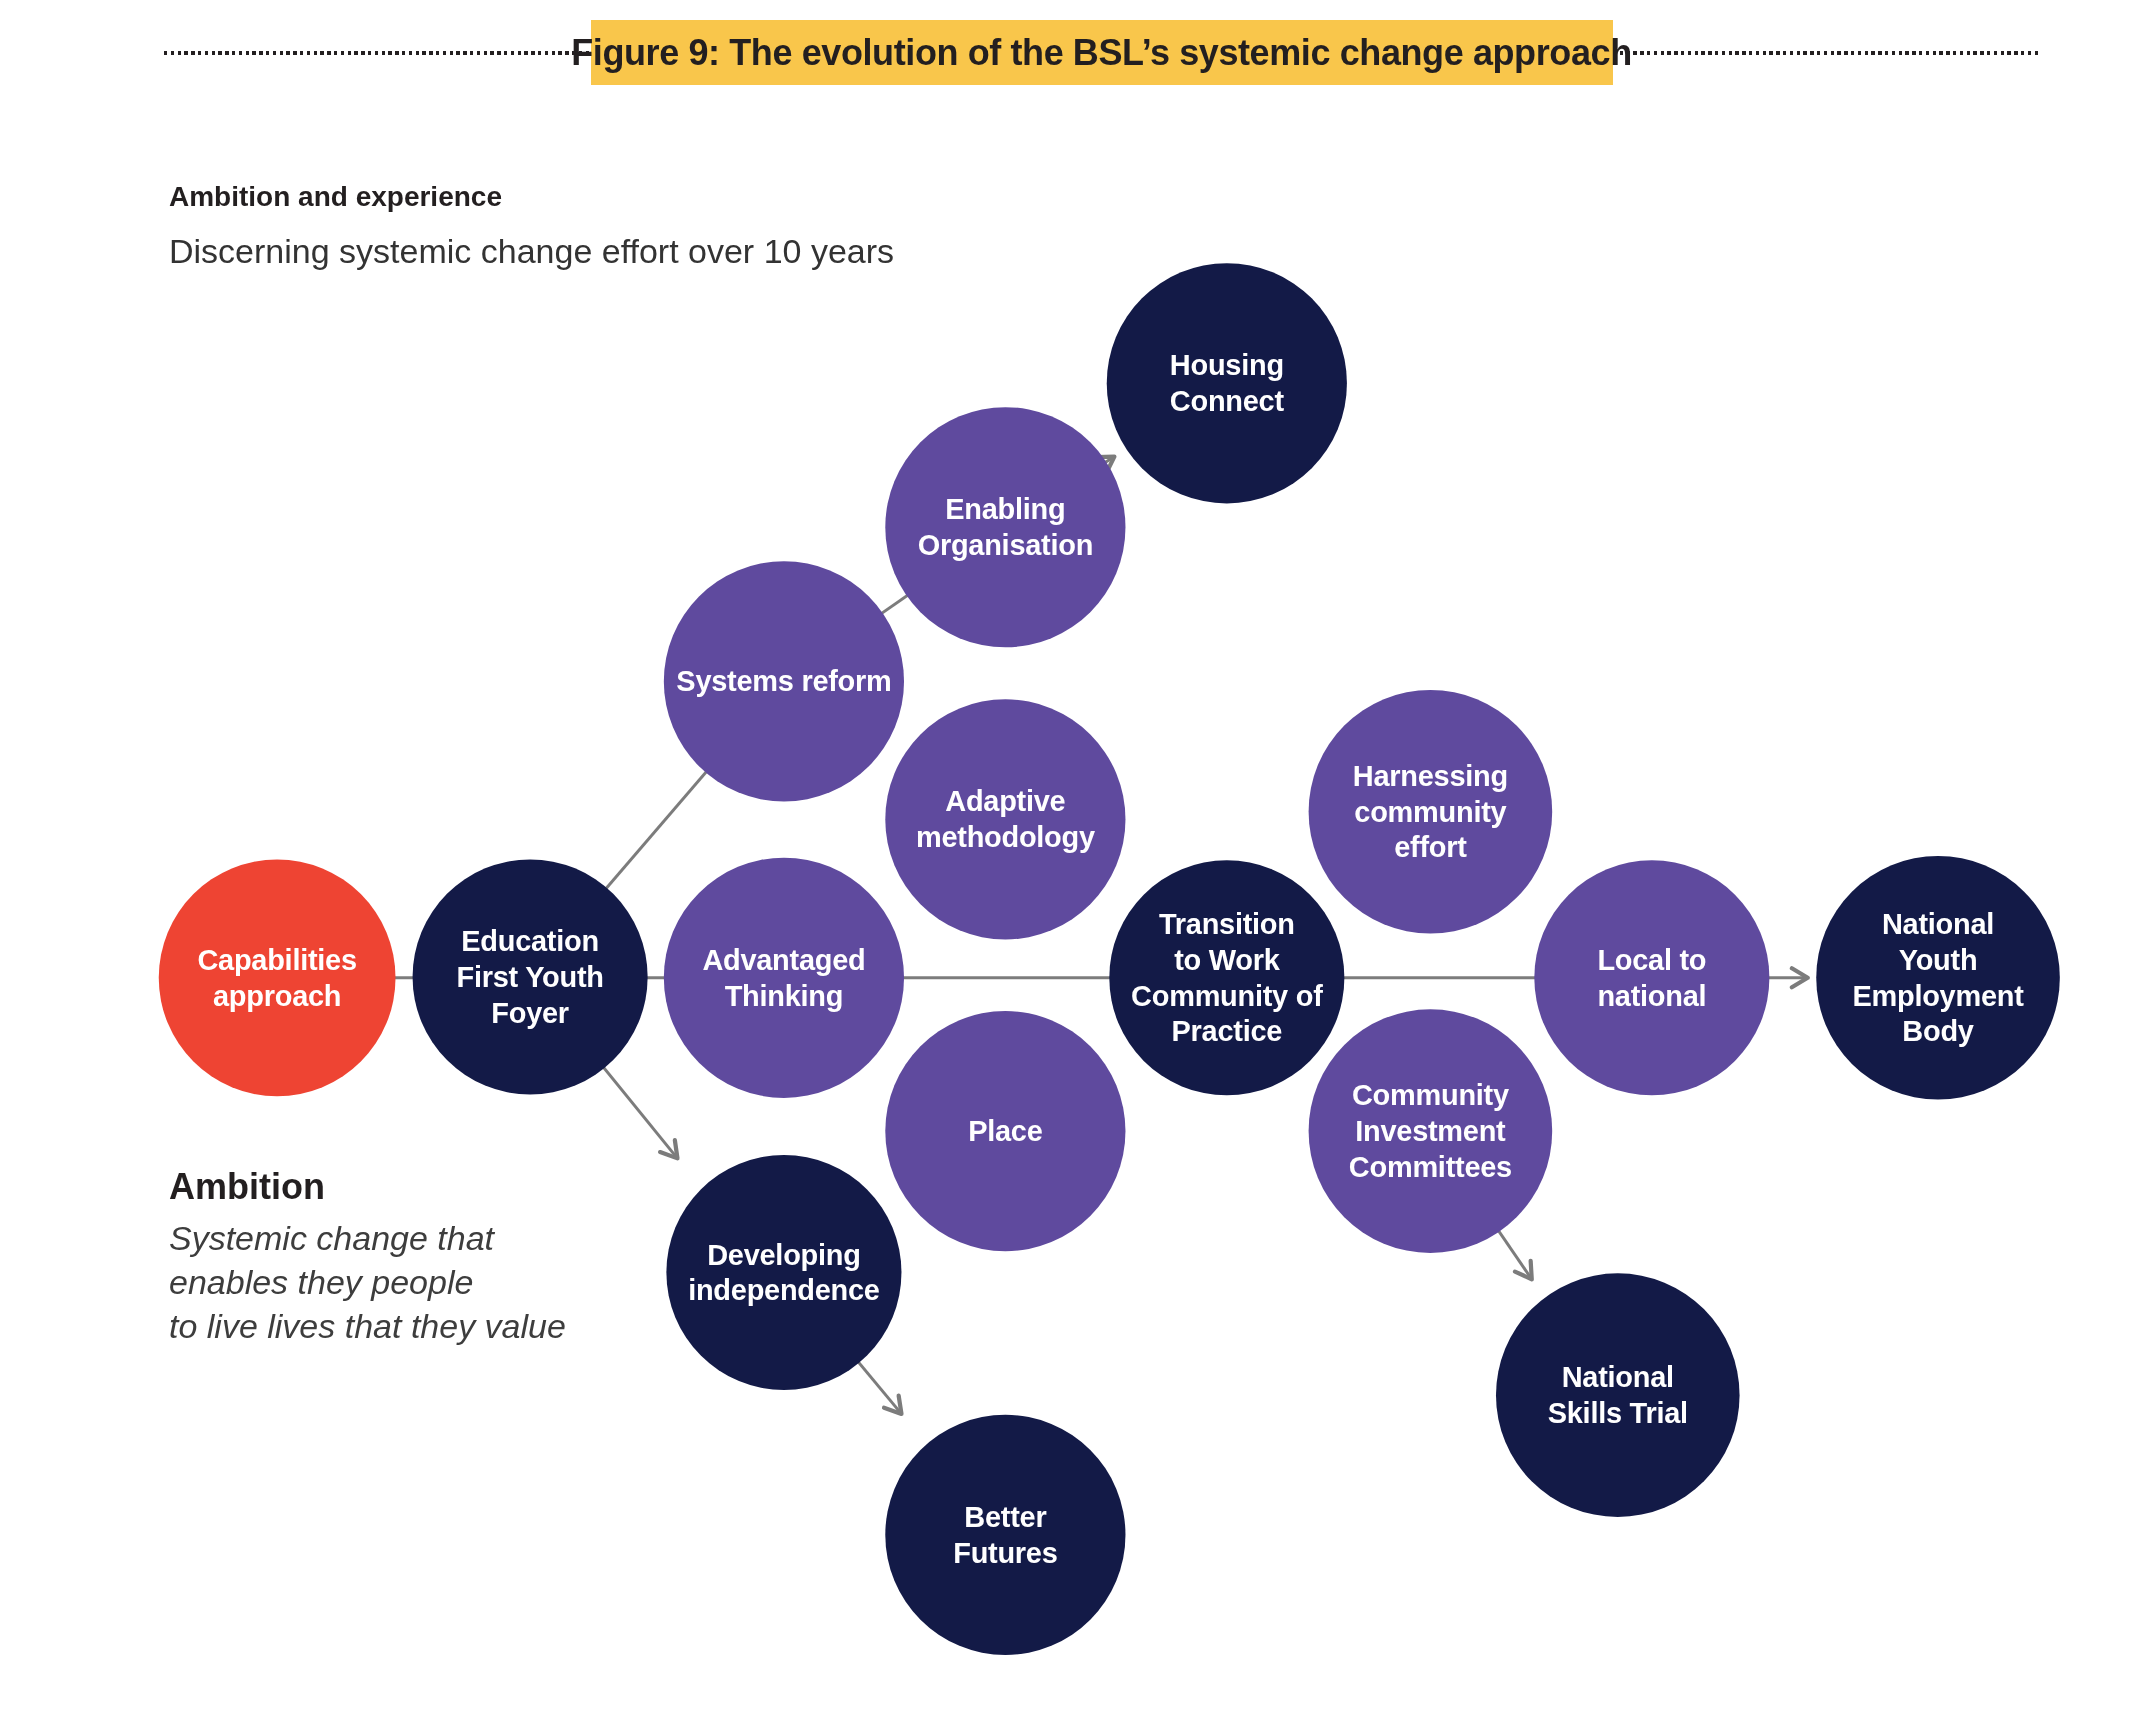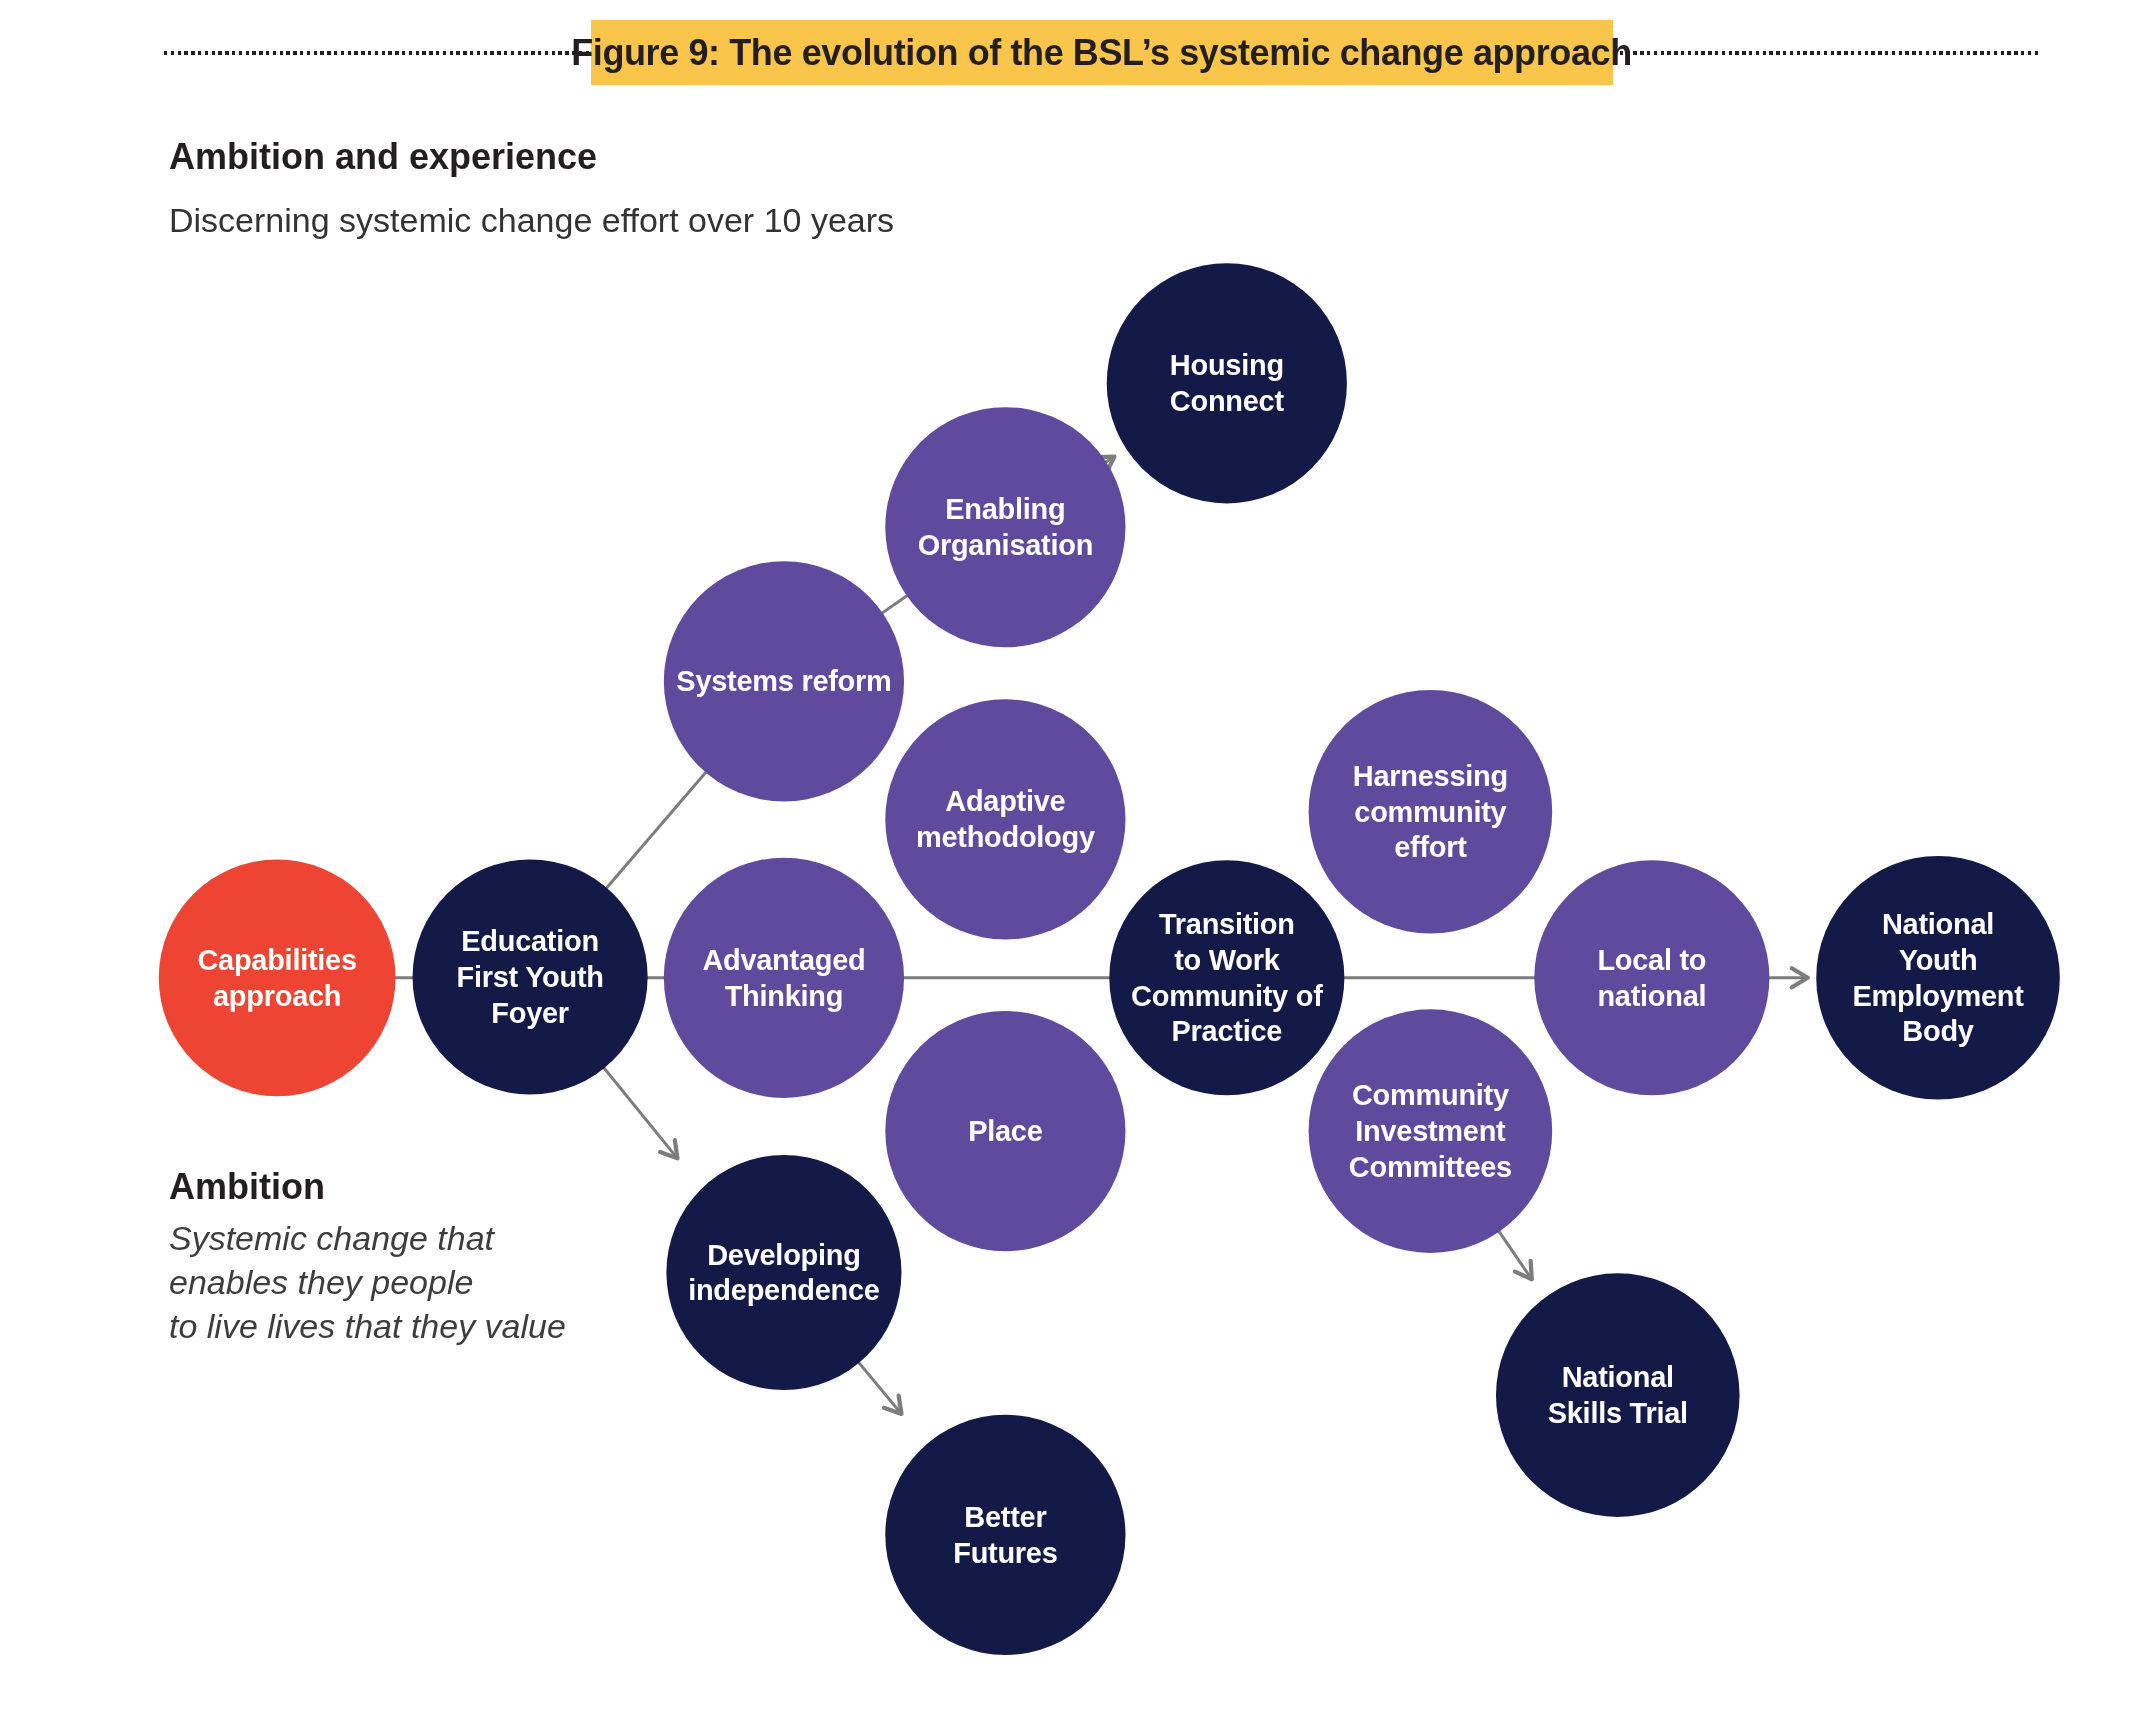--- a/index.html
+++ b/index.html
@@ -27,22 +27,22 @@
     display: flex; align-items: center; justify-content: center;
     flex: 0 0 auto;
   }
   .banner span {
     font-size: 36px; font-weight: 700; color: #231f20;
     letter-spacing: -0.4px; white-space: nowrap;
   }
 
   
   .heading-block { position: absolute; left: 169px; top: 135px; }
-  .heading { font-size: 36px; font-weight: 700; color: #231f20; line-height: 44px; }
-  .subheading { font-size: 34px; font-weight: 400; color: #333333; line-height: 44px; margin-top: 19px; }
+  .heading { font-size: 28px; font-weight: 700; color: #231f20; line-height: 44px; margin-top: 40px; }
+  .subheading { font-size: 34px; font-weight: 400; color: #333333; line-height: 44px; margin-top: 10px; }
 
   
   .ambition-block { position: absolute; left: 169px; top: 1165px; width: 443px; }
   .ambition-heading { font-size: 36px; font-weight: 700; color: #231f20; line-height: 44px; }
   .ambition-lines { margin-top: 6.8px; }
   .ambition-lines div {
     font-size: 34px; font-style: italic; color: #3d3d3d; line-height: 44px;
   }
 
   

